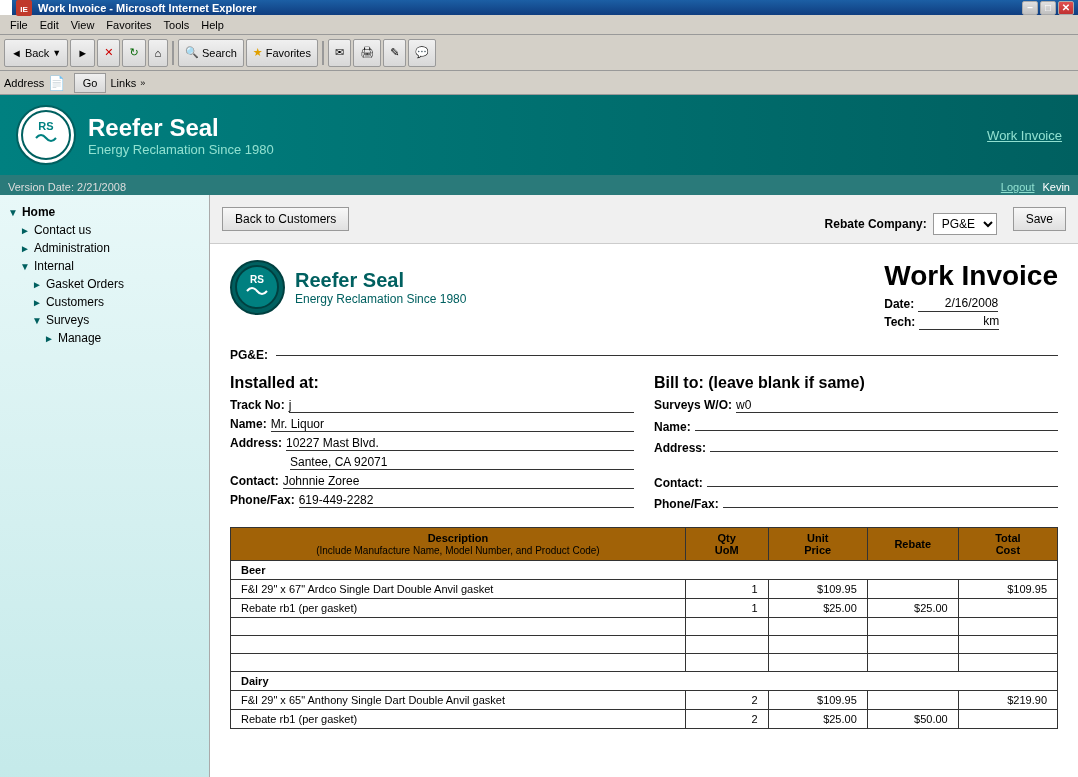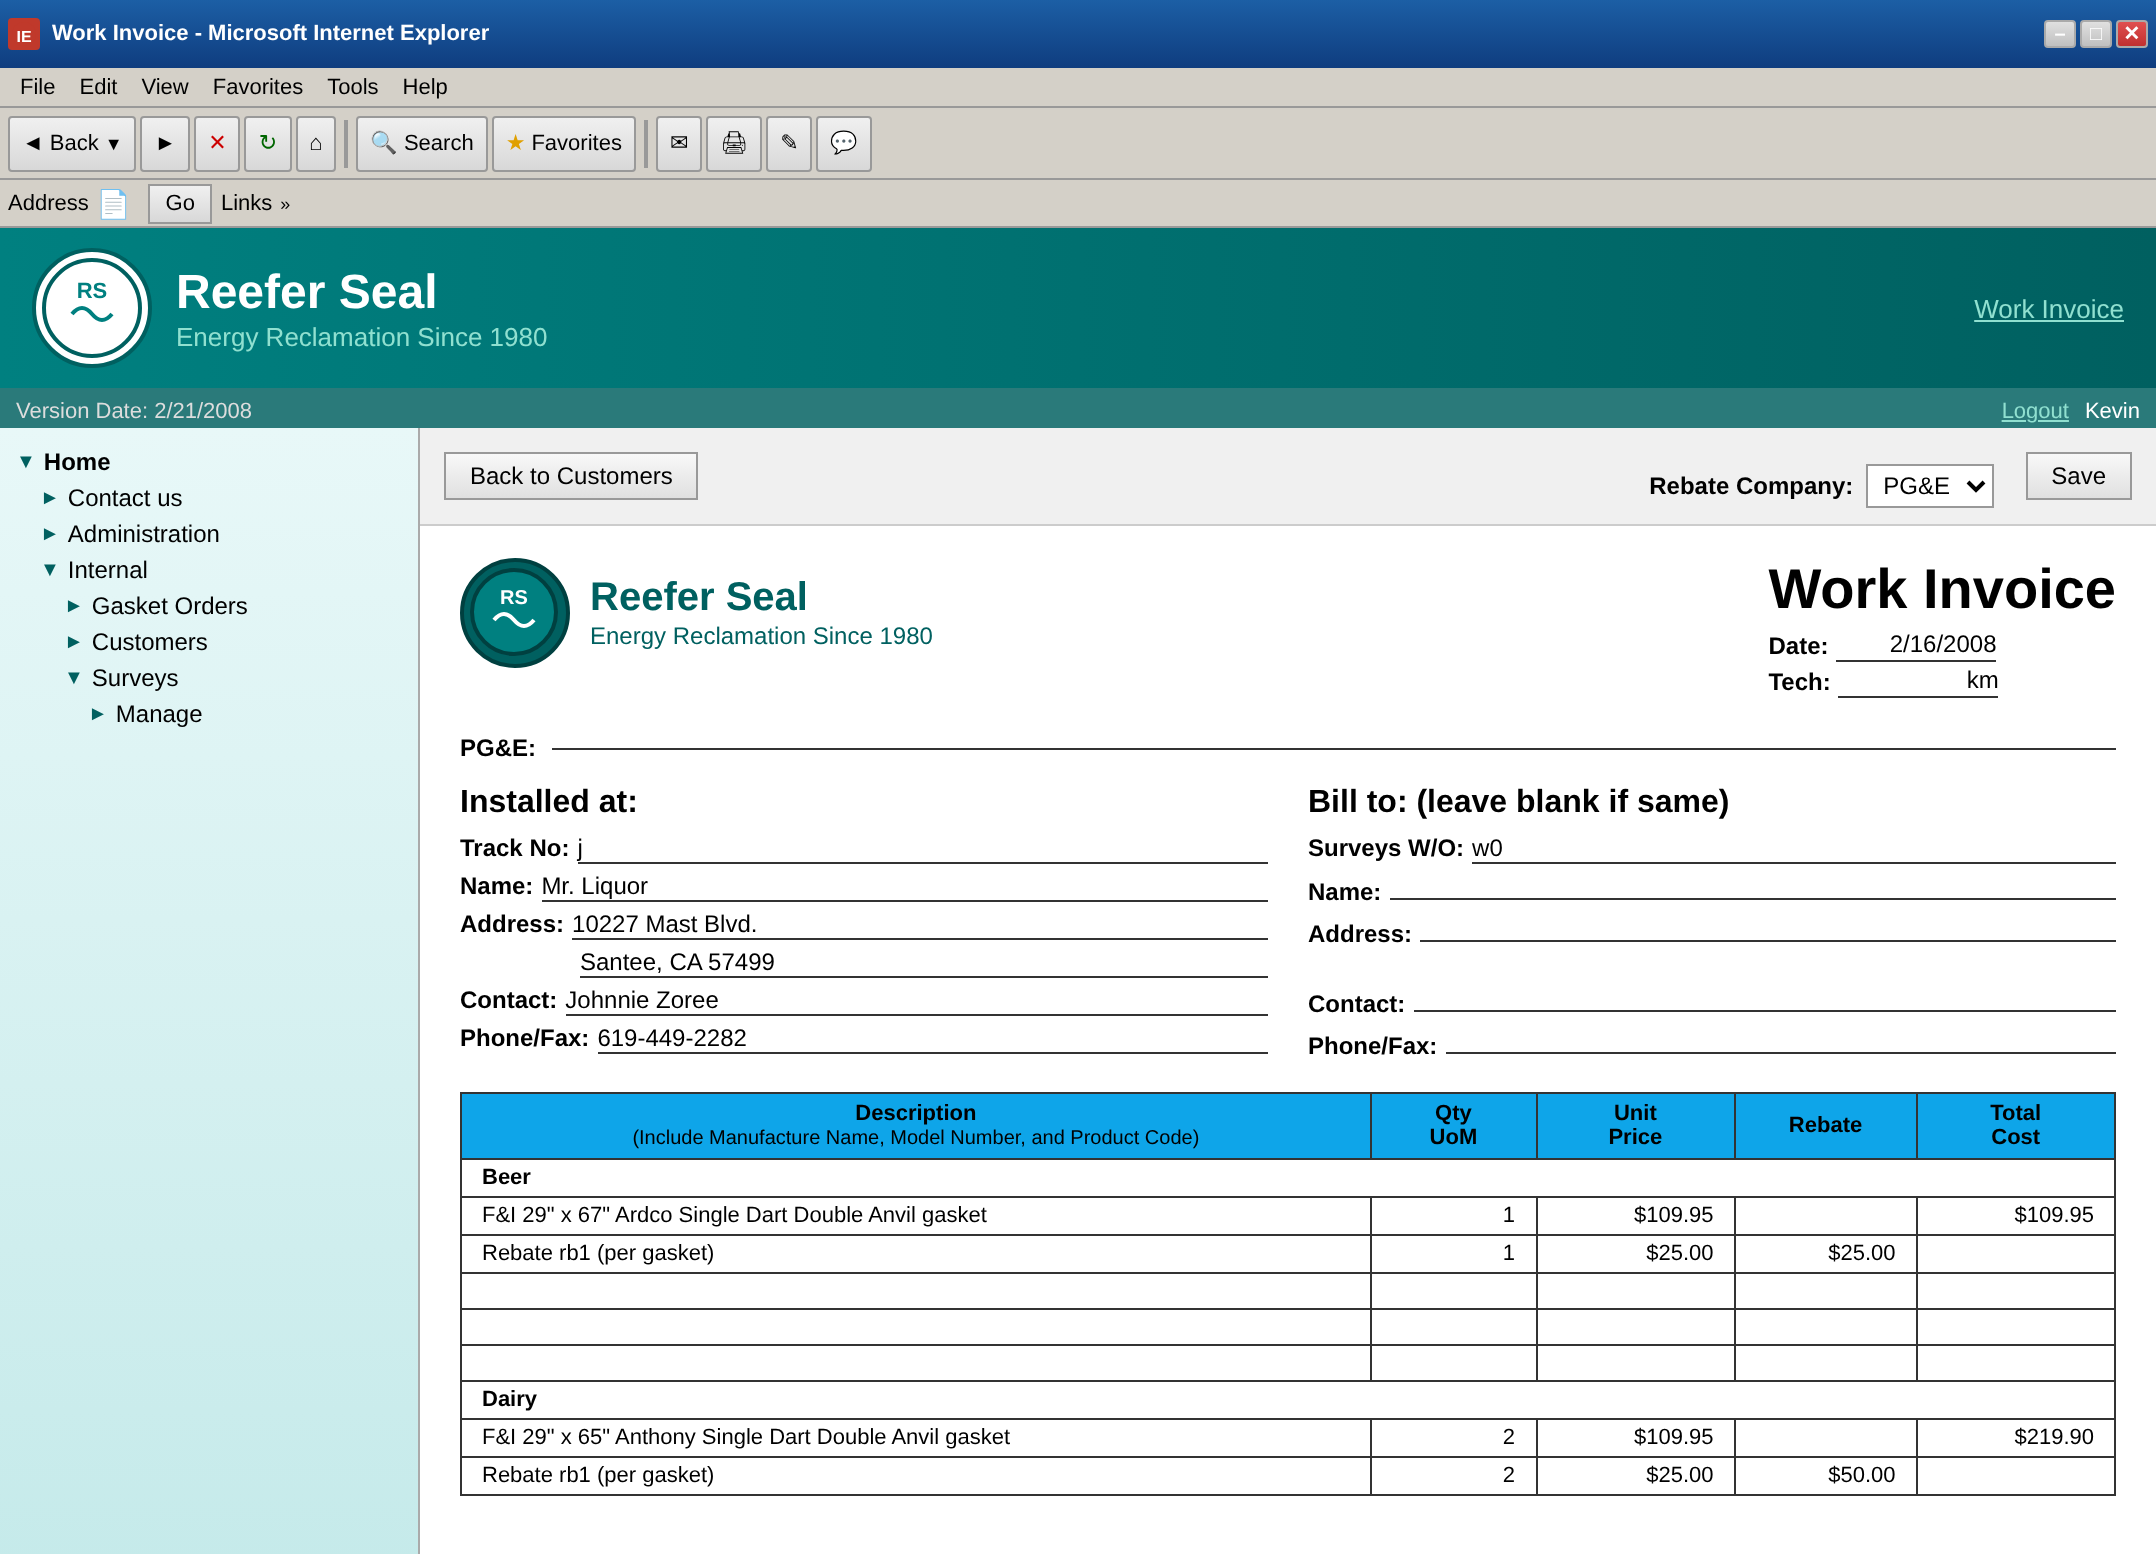--- a/index.html
+++ b/index.html
@@ -5,23 +5,24 @@
     * { margin: 0; padding: 0; box-sizing: border-box; }
     body { font-family: Arial, sans-serif; font-size: 12px; background: #fff; overflow: hidden; }
 
     
     .title-bar {
       background: linear-gradient(to bottom, #1c5fa5, #0f3d7f);
       color: white;
       display: flex;
       align-items: center;
       padding: 3px 4px;
-      height: 34px;
+      height: 15px;
       font-size: 11px;
       font-weight: bold;
+      margin-left: 12px;
     }
     .title-bar-icon { width: 16px; height: 16px; background: #c0392b; border-radius: 2px; margin-right: 6px; display: flex; align-items: center; justify-content: center; font-size: 10px; color: white; font-weight: bold; }
     .title-bar-text { flex: 1; }
     .title-bar-buttons { display: flex; gap: 2px; }
     .tb-btn { width: 16px; height: 14px; display: flex; align-items: center; justify-content: center; font-size: 10px; border: 1px solid #aaa; cursor: pointer; border-radius: 2px; }
     .tb-btn.min { background: linear-gradient(to bottom, #e0e0e0, #c0c0c0); }
     .tb-btn.max { background: linear-gradient(to bottom, #e0e0e0, #c0c0c0); }
     .tb-btn.close { background: linear-gradient(to bottom, #e05050, #c03030); color: white; }
 
     
@@ -265,21 +266,21 @@
     .invoice-table {
       width: 100%;
       border-collapse: collapse;
       font-size: 12px;
       margin-top: 8px;
     }
     .invoice-table th {
       border: 1px solid #333;
       padding: 4px 6px;
       text-align: center;
-      background: #0ea5e9;
+      background: #a16207;
       font-weight: bold;
       font-size: 11px;
     }
     .invoice-table td {
       border: 1px solid #333;
       padding: 3px 10px;
       font-size: 11px;
     }
     .invoice-table .section-header td {
       font-weight: bold;
@@ -499,21 +500,21 @@
           <div class="field-row">
             <span class="field-label">Name:</span>
             <span class="field-value">Mr. Liquor</span>
           </div>
           <div class="field-row">
             <span class="field-label">Address:</span>
             <span class="field-value">10227 Mast Blvd.</span>
           </div>
           <div class="field-row">
             <span class="field-label" style="width:56px;display:inline-block;"></span>
-            <span class="field-value">Santee, CA 57499</span>
+            <span class="field-value">Santee, CA 92071</span>
           </div>
           <div class="field-row">
             <span class="field-label">Contact:</span>
             <span class="field-value">Johnnie Zoree</span>
           </div>
           <div class="field-row">
             <span class="field-label">Phone/Fax:</span>
             <span class="field-value">619-449-2282</span>
           </div>
         </div>

